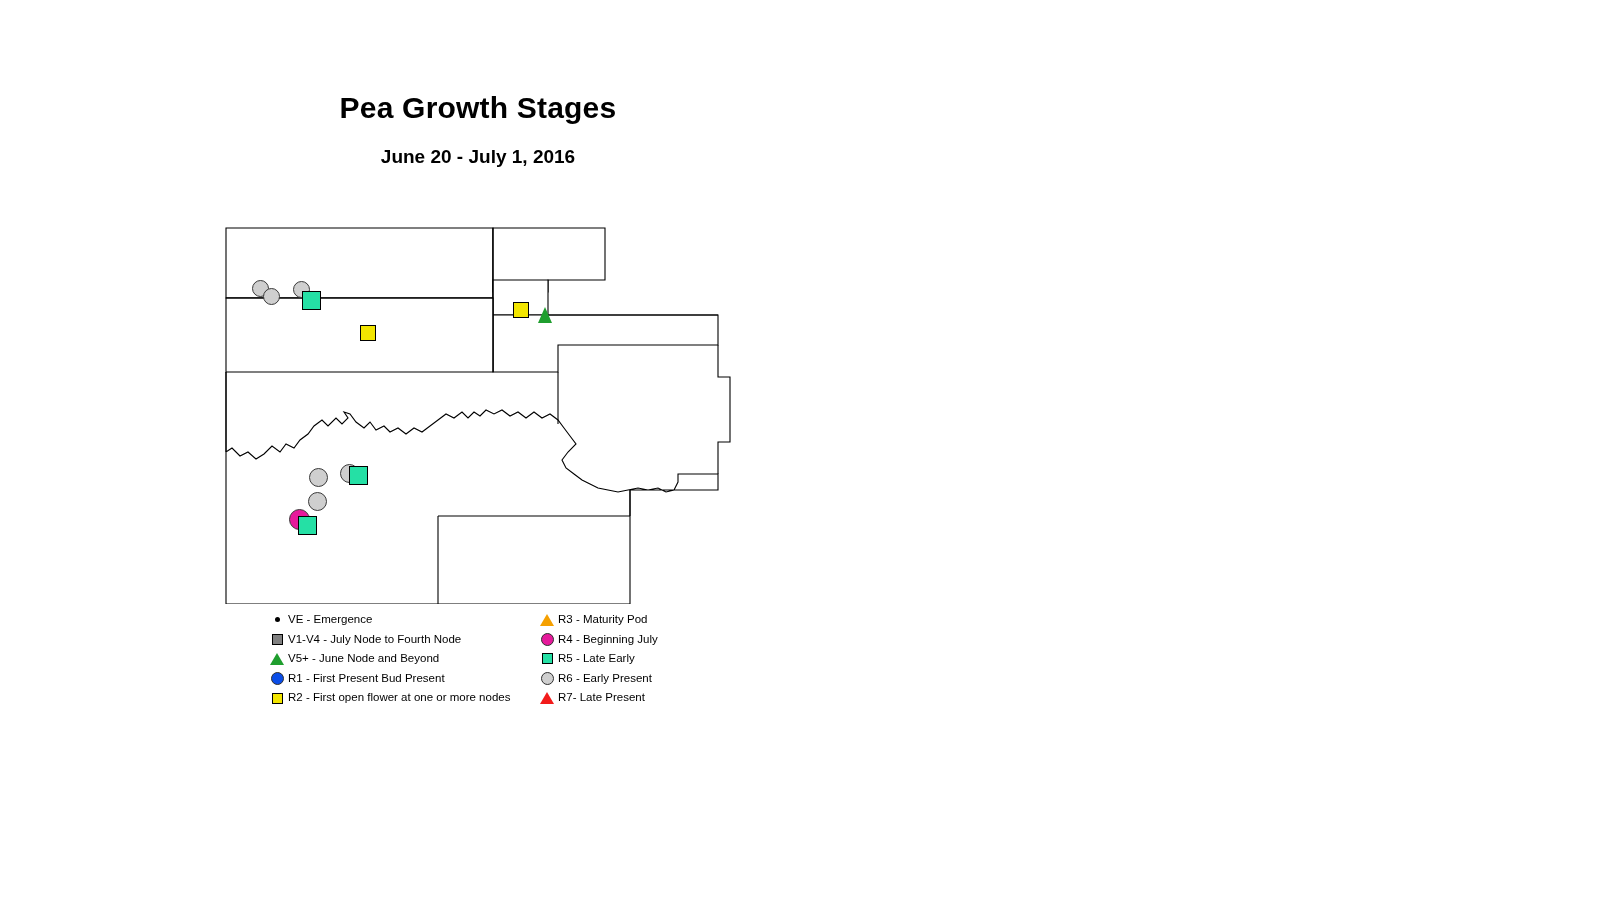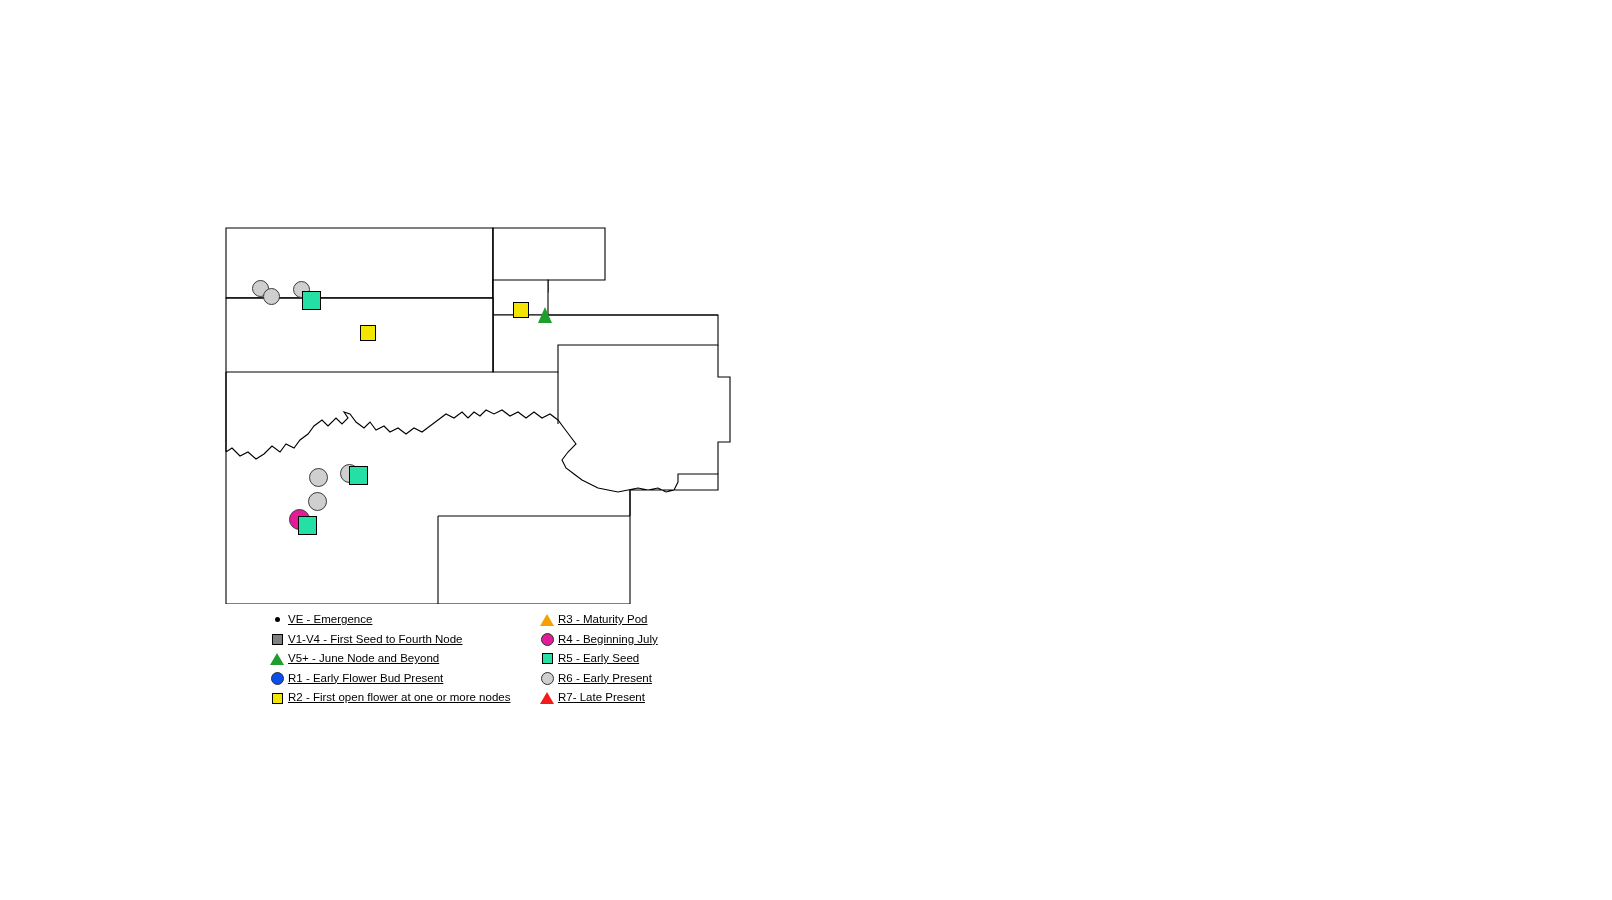--- a/index.html
+++ b/index.html
@@ -116,21 +116,20 @@
     flex: 0 0 22px;
     display: flex;
     align-items: center;
     justify-content: center;
   }
   .legend-label {
     font-size: 11.5px;
     color: #000000;
     white-space: nowrap;
     line-height: 1;
-    text-decoration: underline;
   }
 
   .sym-dot {
     width: 5px; height: 5px;
     border-radius: 50%;
     background: #000000;
   }
   .sym-square {
     width: 11px; height: 11px;
     border: 1px solid #000000;
@@ -148,20 +147,24 @@
     border-right: 7px solid transparent;
     border-bottom-width: 12px;
     border-bottom-style: solid;
   }
 </style>
 </head>
 <body>
 
 <div id="page">
 
+  <div id="title-block">
+    <div id="main-title">Pea Growth Stages</div>
+    <div id="sub-title">June 20 - July 1, 2016</div>
+  </div>
 
   <div id="map-wrap">
 
     <svg id="map-svg" viewBox="0 0 520 392" preserveAspectRatio="none">
 
       <path class="county-path" d="M 8,16 L 8,86 L 275,86 L 275,16 Z"></path>
 
       <path class="county-path" d="M 275,16 L 275,80 L 330,80 L 330,68 L 387,68 L 387,16 Z"></path>
 
       <path class="county-path" d="M 275,80 L 275,103 L 330,103 L 330,68 L 275,68 Z"></path>
@@ -230,33 +233,33 @@
         <div class="legend-row">
           <span class="legend-symbol">
             <span class="sym-dot" style="background: rgb(0, 0, 0);"></span>
           </span>
           <span class="legend-label">VE - Emergence</span>
         </div>
         <div class="legend-row">
           <span class="legend-symbol">
             <span class="sym-square" style="background: rgb(128, 128, 128);"></span>
           </span>
-          <span class="legend-label">V1-V4 - First Seed to Fourth Node</span>
+          <span class="legend-label">V1-V4 - July Node to Fourth Node</span>
         </div>
         <div class="legend-row">
           <span class="legend-symbol">
             <span class="sym-tri" style="border-bottom-color: rgb(31, 158, 46);"></span>
           </span>
           <span class="legend-label">V5+ - June Node and Beyond</span>
         </div>
         <div class="legend-row">
           <span class="legend-symbol">
             <span class="sym-circle" style="background: rgb(10, 77, 232);"></span>
           </span>
-          <span class="legend-label">R1 - Early Flower Bud Present</span>
+          <span class="legend-label">R1 - First Present Bud Present</span>
         </div>
         <div class="legend-row">
           <span class="legend-symbol">
             <span class="sym-square" style="background: rgb(242, 229, 0);"></span>
           </span>
           <span class="legend-label">R2 - First open flower at one or more nodes</span>
         </div>
       </div>
     <div class="legend-col" id="legend-col-right">
         <div class="legend-row">
@@ -268,21 +271,21 @@
         <div class="legend-row">
           <span class="legend-symbol">
             <span class="sym-circle" style="background: rgb(230, 25, 155);"></span>
           </span>
           <span class="legend-label">R4 - Beginning July</span>
         </div>
         <div class="legend-row">
           <span class="legend-symbol">
             <span class="sym-square" style="background: rgb(37, 224, 165);"></span>
           </span>
-          <span class="legend-label">R5 - Early Seed</span>
+          <span class="legend-label">R5 - Late Early</span>
         </div>
         <div class="legend-row">
           <span class="legend-symbol">
             <span class="sym-circle" style="background: rgb(207, 207, 207);"></span>
           </span>
           <span class="legend-label">R6 - Early Present</span>
         </div>
         <div class="legend-row">
           <span class="legend-symbol">
             <span class="sym-tri" style="border-bottom-color: rgb(242, 27, 27);"></span>

